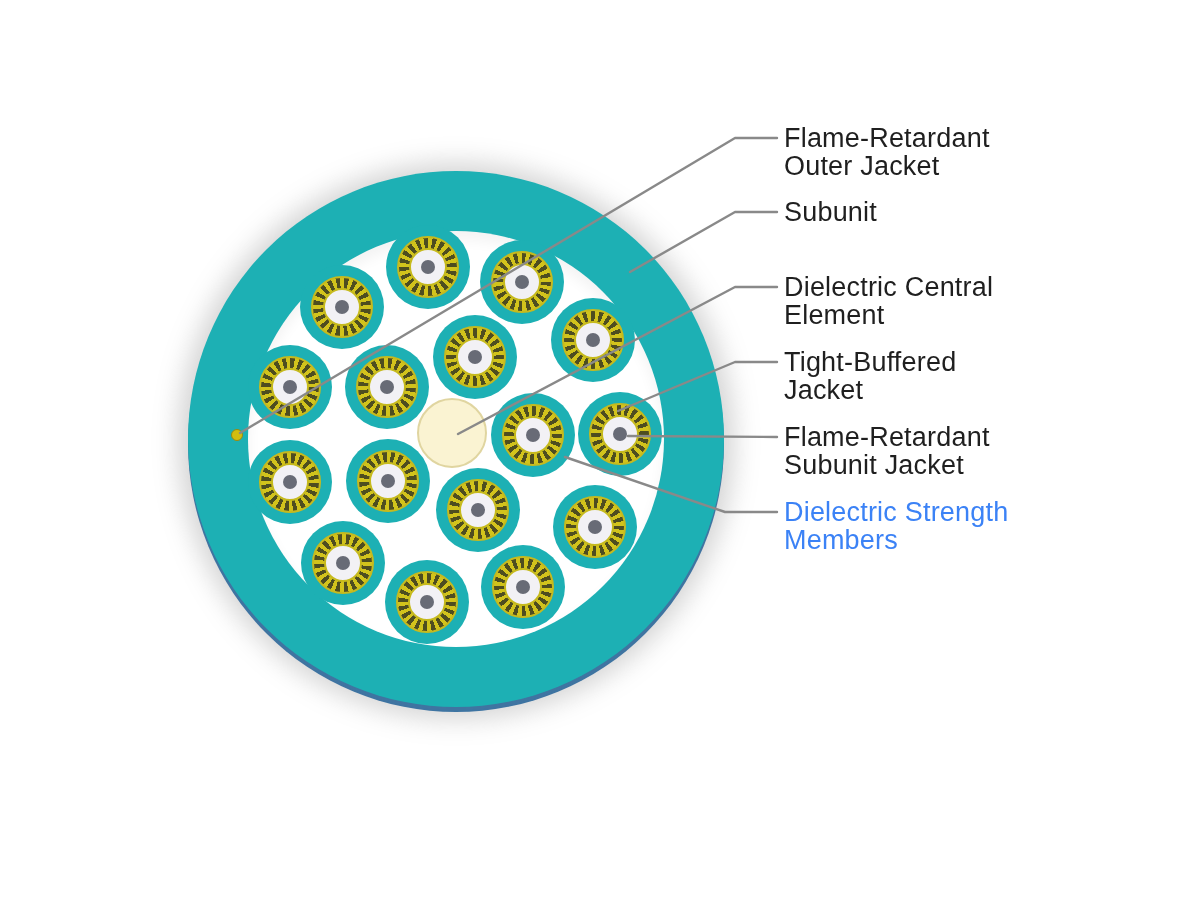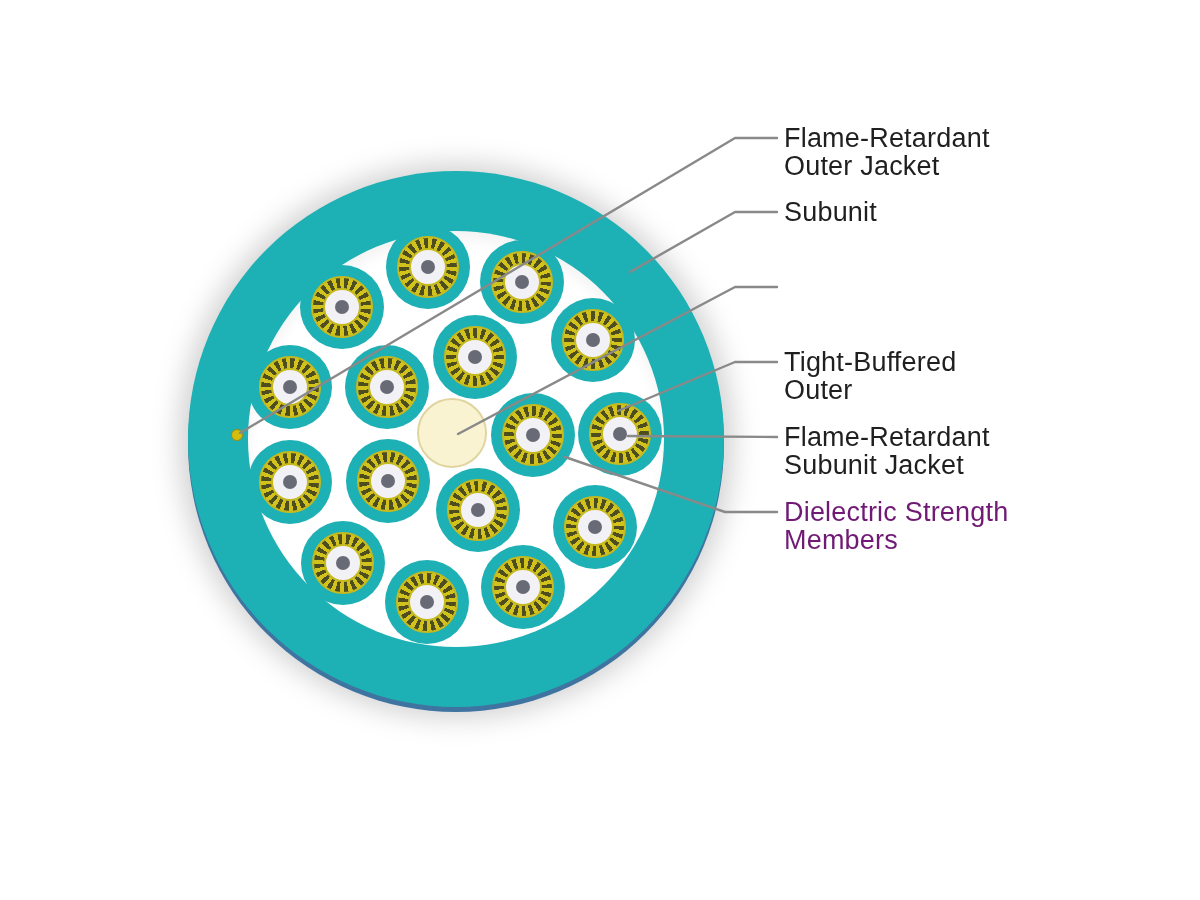--- a/index.html
+++ b/index.html
@@ -132,19 +132,21 @@
       <polyline points="777,138 735,138 240,433" fill="none" stroke="#898989" stroke-width="2.4" stroke-linecap="round" stroke-linejoin="round"></polyline>
       <polyline points="777,212 735,212 630,272" fill="none" stroke="#898989" stroke-width="2.4" stroke-linecap="round" stroke-linejoin="round"></polyline>
       <polyline points="777,287 735,287 458,434" fill="none" stroke="#898989" stroke-width="2.4" stroke-linecap="round" stroke-linejoin="round"></polyline>
       <polyline points="777,362 735,362 618,411" fill="none" stroke="#898989" stroke-width="2.4" stroke-linecap="round" stroke-linejoin="round"></polyline>
       <polyline points="777,437 628,436" fill="none" stroke="#898989" stroke-width="2.4" stroke-linecap="round" stroke-linejoin="round"></polyline>
       <polyline points="777,512 725,512 565,457" fill="none" stroke="#898989" stroke-width="2.4" stroke-linecap="round" stroke-linejoin="round"></polyline>
     </svg>
     <div class="diagram-label" style="left: 784px; top: 124px; color: rgb(31, 31, 31);">Flame-Retardant
 Outer Jacket</div>
     <div class="diagram-label" style="left: 784px; top: 198px; color: rgb(31, 31, 31);">Subunit</div>
+    <div class="diagram-label" style="left: 784px; top: 273px; color: rgb(31, 31, 31);">Dielectric Central
+Element</div>
     <div class="diagram-label" style="left: 784px; top: 348px; color: rgb(31, 31, 31);">Tight-Buffered
-Outer</div>
+Jacket</div>
     <div class="diagram-label" style="left: 784px; top: 423px; color: rgb(31, 31, 31);">Flame-Retardant
 Subunit Jacket</div>
-    <div class="diagram-label" style="left: 784px; top: 498px; color: #701a75;">Dielectric Strength
+    <div class="diagram-label" style="left: 784px; top: 498px; color: #3b82f6;">Dielectric Strength
 Members</div>
   </div>
 
 </body></html>

